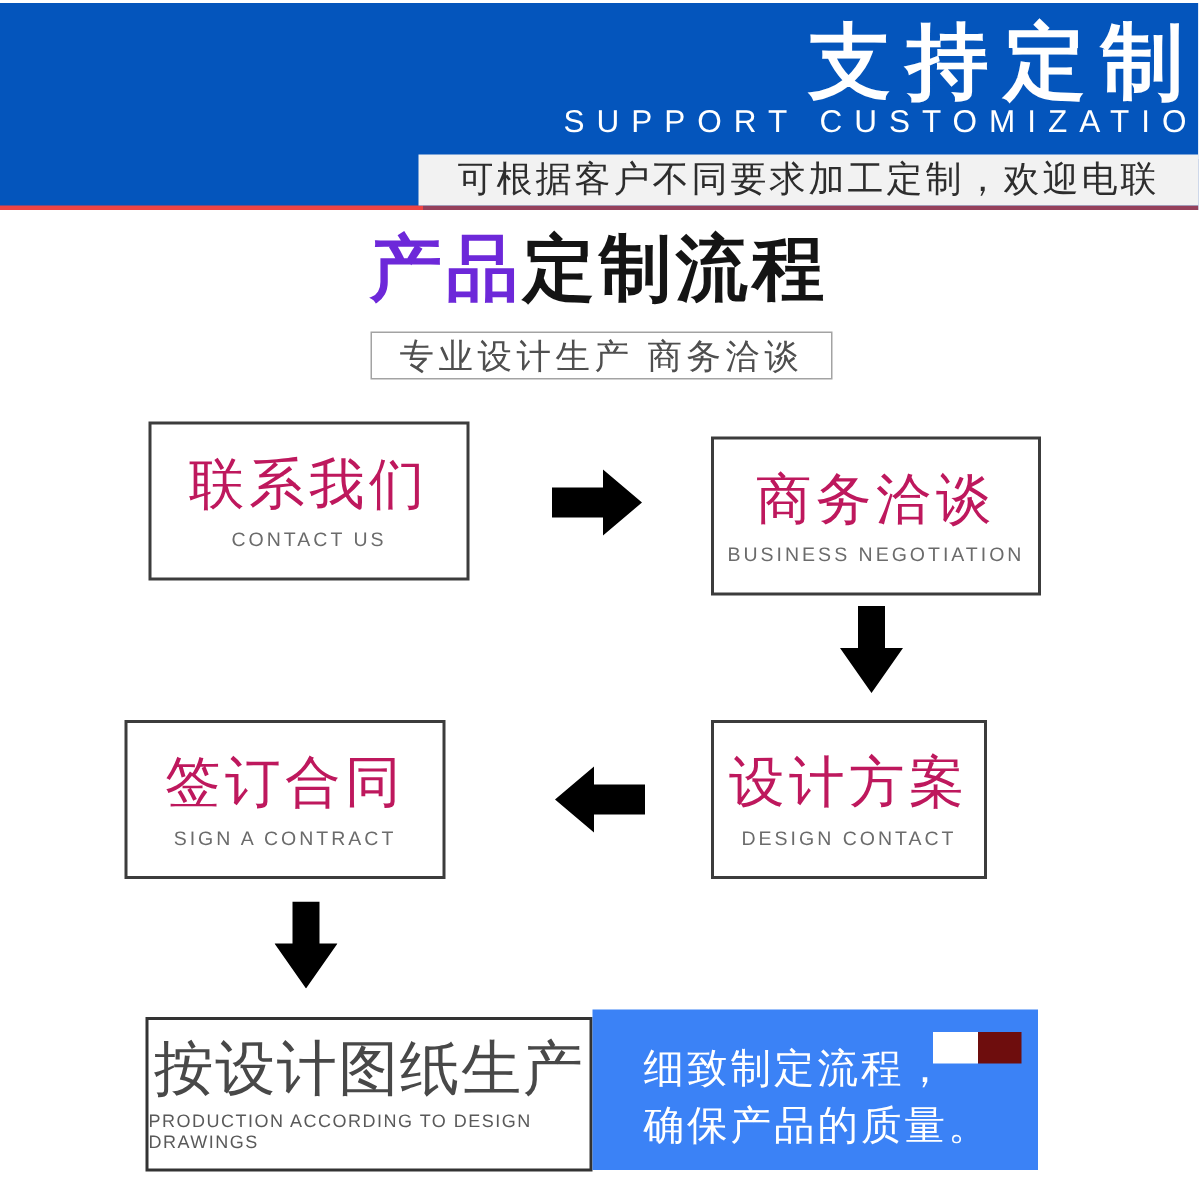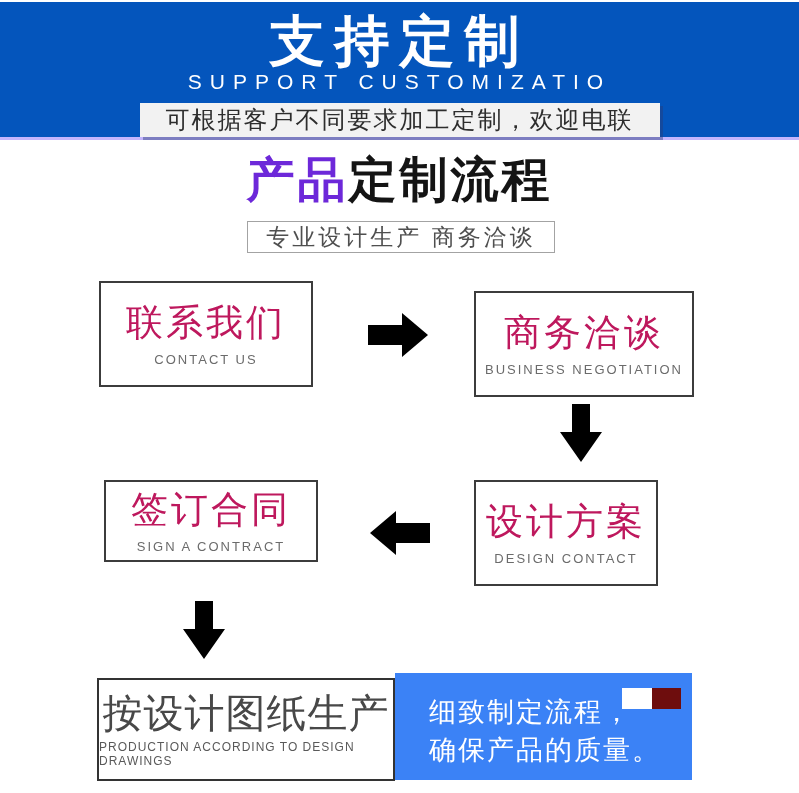--- a/index.html
+++ b/index.html
@@ -1,21 +1,21 @@
 <!DOCTYPE html>
 <html><head>
 <meta charset="utf-8">
 <style>
   html,body{margin:0;padding:0;background:#ffffff;}
   body{font-family:"Liberation Sans","DejaVu Sans",sans-serif;}
   .page{position:relative;width:799px;height:793px;background:#ffffff;overflow:hidden;}
 
   
   .banner{position:absolute;left:0;top:2px;width:799px;height:135px;background:#0455BC;
-          border-bottom:3px solid #c4b5fd;text-align:center;}
+          border-bottom:3px solid #ef4444;text-align:right;}
   .banner-title{margin:0;padding-top:10px;color:#ffffff;font-size:55px;line-height:58px;
                 font-weight:bold;letter-spacing:10px;}
   .banner-sub{color:#ffffff;font-size:21px;line-height:24px;letter-spacing:8px;font-weight:400;}
   .banner-notice{display:inline-block;margin-top:9px;background:#f2f2f2;color:#2d2d2d;
                  font-size:24px;line-height:26px;padding:4px 26px;letter-spacing:2px;
                  box-shadow:3px 3px 0 rgba(40,60,120,0.45);}
 
   
   .sec-title{position:absolute;left:0;top:152px;width:799px;text-align:center;
              font-size:48px;font-weight:bold;letter-spacing:3px;line-height:56px;margin:0;}
@@ -25,21 +25,21 @@
            border:1px solid #a3a3a3;color:#4f4f4f;font-size:23px;line-height:30px;
            letter-spacing:3px;text-align:center;background:#ffffff;}
 
   
   .step{position:absolute;box-sizing:border-box;border:2px solid #3c3c3c;background:#ffffff;
         display:flex;flex-direction:column;align-items:center;justify-content:center;}
   .step .zh{font-size:37px;color:#be185d;letter-spacing:3px;line-height:44px;}
   .step .en{font-size:13px;color:#6b6b6b;letter-spacing:2px;margin-top:7px;}
   .step-contact{left:99px;top:281px;width:214px;height:106px;}
   .step-negotiation{left:474px;top:291px;width:220px;height:106px;}
-  .step-contract{left:104px;top:480px;width:214px;height:82px;}
+  .step-contract{left:83px;top:480px;width:214px;height:106px;}
   .step-design{left:474px;top:480px;width:184px;height:106px;}
   .step-production{left:97px;top:678px;width:298px;height:103px;border-color:#333;}
   .step-production .zh{font-size:40px;color:#484848;letter-spacing:1px;}
   .step-production .en{font-size:12px;color:#595959;letter-spacing:1px;margin-top:5px;}
 
   
   .arrow{position:absolute;}
   .arrow svg{display:block;}
   .arrow-right{left:368px;top:311px;}
   .arrow-down-1{left:560px;top:404px;}

